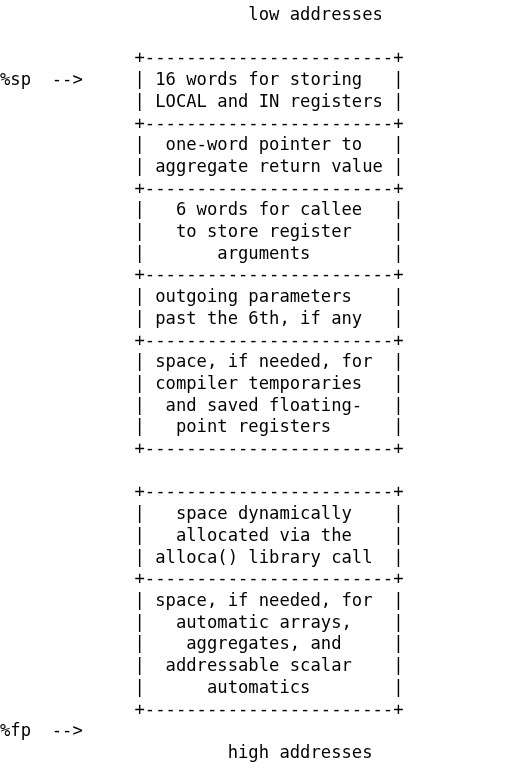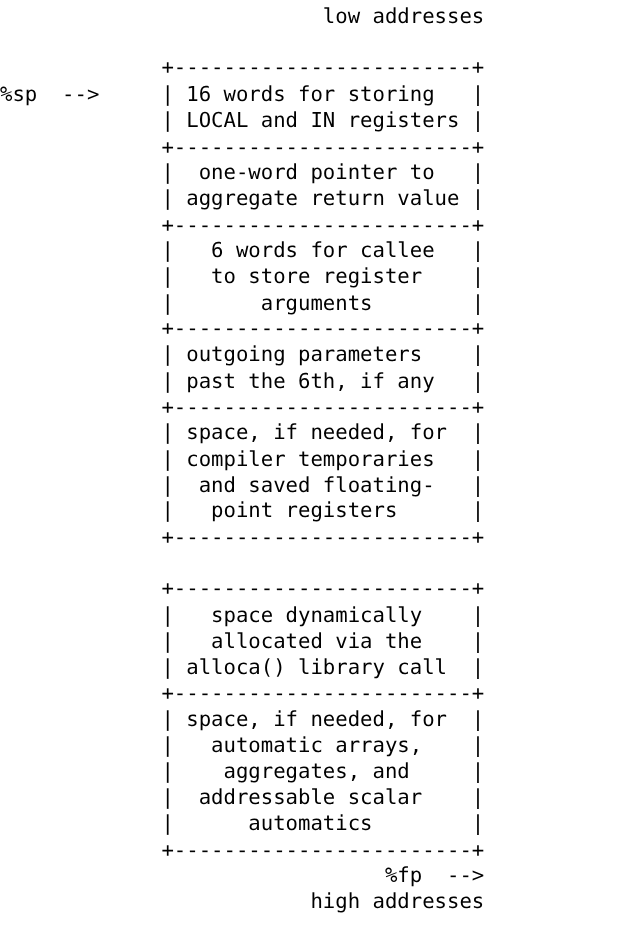--- a/index.html
+++ b/index.html
@@ -25,21 +25,20 @@
     top: 0;
     margin: 0;
     padding: 4px 0 0 0;
     font-family: "DejaVu Sans Mono", "Liberation Mono", monospace;
     font-size: 17.2px;
     line-height: 21.7px;
     letter-spacing: 0px;
     color: #000000;
     white-space: pre;
     font-weight: normal;
-    text-align: right;
     -webkit-font-smoothing: none;
   }
 </style>
 </head>
 <body>
 
 <div id="diagram">
   <pre class="ascii-art">                        low addresses
 
              +------------------------+

